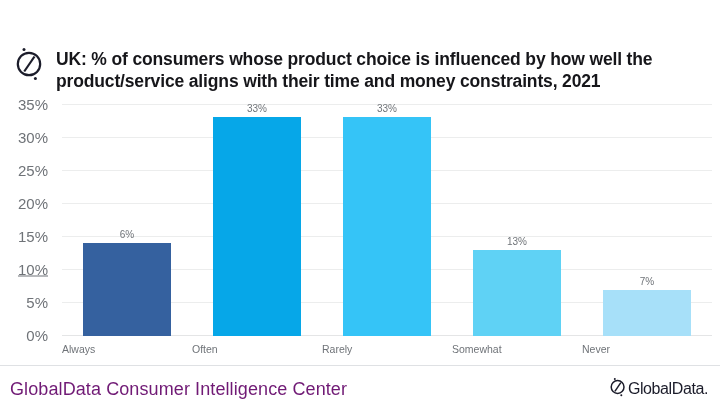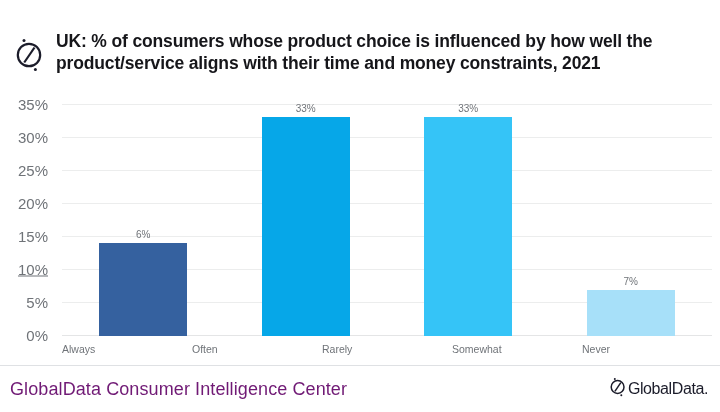--- a/index.html
+++ b/index.html
@@ -24,21 +24,21 @@
   }
 
   
   .header {
     position: absolute;
     left: 0;
     top: 0;
     width: 720px;
     height: 92px;
     display: flex;
-    align-items: center;
+    align-items: flex-end;
   }
   .header-logo {
     width: 44px;
     height: 56px;
     margin-left: 8px;
     margin-top: 18px;
     flex: 0 0 44px;
     display: flex;
     align-items: center;
     justify-content: center;
@@ -232,20 +232,25 @@
         </div>
       </div>
       <div class="bar-slot">
         <div class="bar" style="height: 218.743px; background: rgb(6, 167, 232);">
           <span class="bar-value">33%</span>
         </div>
       </div>
       <div class="bar-slot">
         <div class="bar" style="height: 218.743px; background: rgb(53, 196, 247);">
           <span class="bar-value">33%</span>
+        </div>
+      </div>
+      <div class="bar-slot">
+        <div class="bar" style="height: 86.1714px; background: rgb(95, 210, 245);">
+          <span class="bar-value">13%</span>
         </div>
       </div>
       <div class="bar-slot">
         <div class="bar" style="height: 46.4px; background: rgb(167, 224, 249);">
           <span class="bar-value">7%</span>
         </div>
       </div>
     </div>
 
     <div class="xaxis">

